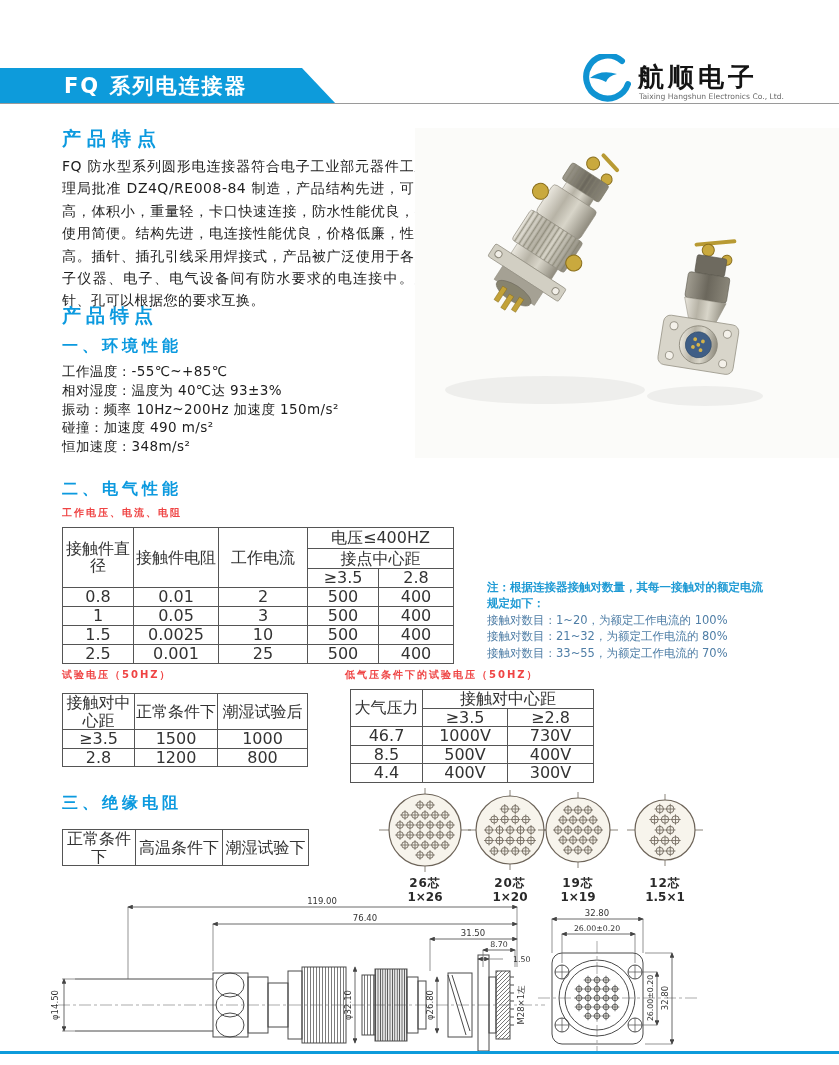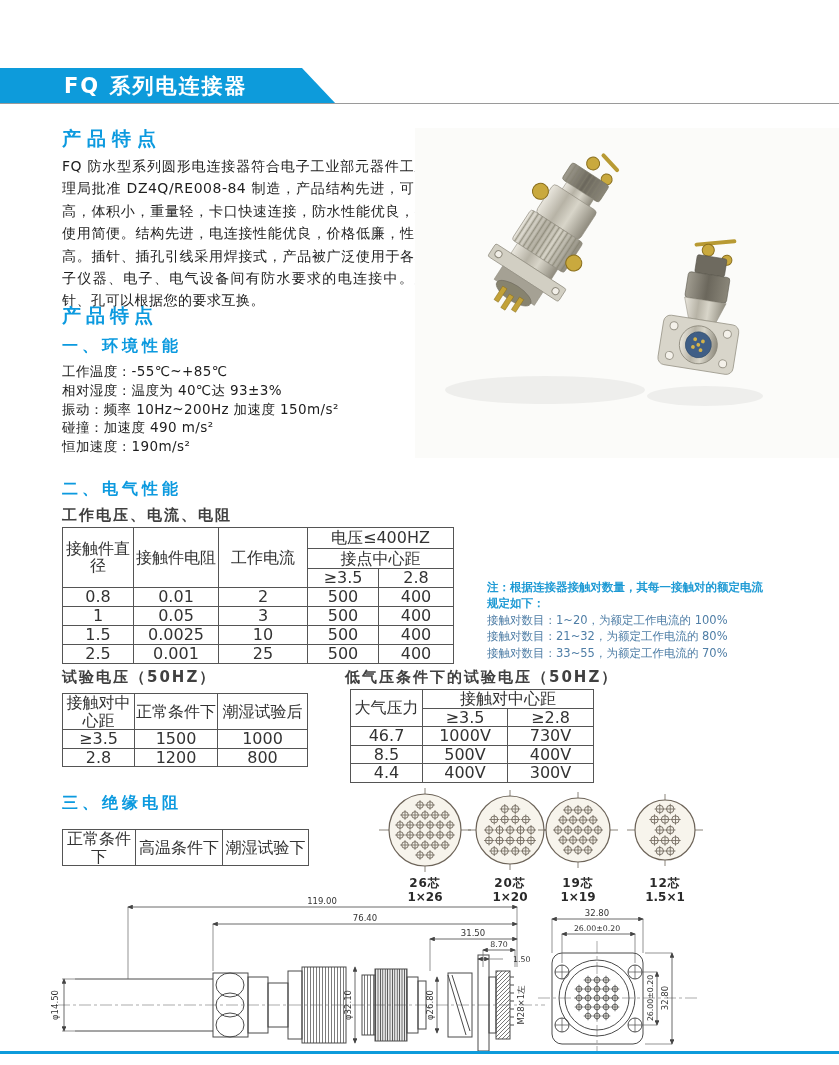--- a/index.html
+++ b/index.html
@@ -10,21 +10,21 @@
         clip-path:polygon(0 0,302px 0,336px 100%,0 100%);}
   .band-title{position:absolute;left:64px;top:0;height:36px;line-height:36px;color:#fff;
         font-size:21px;font-weight:bold;letter-spacing:2px;white-space:nowrap;}
   .hrule{position:absolute;left:0;top:103px;width:839px;height:1px;background:#9a9a9a;}
   .logo{position:absolute;left:576px;top:54px;width:250px;height:50px;}
   .logo-name{position:absolute;left:62px;top:6px;font-size:26px;font-weight:bold;color:#141414;letter-spacing:4px;white-space:nowrap;}
   .logo-sub{position:absolute;left:63px;top:38px;font-size:7.6px;color:#6b6b6b;white-space:nowrap;}
   
   .h-big{position:absolute;color:#0c9adf;font-weight:bold;font-size:19px;letter-spacing:6px;white-space:nowrap;}
   .h-mid{position:absolute;color:#0c9adf;font-weight:bold;font-size:16px;letter-spacing:4px;white-space:nowrap;}
-  .h-sub{position:absolute;color:#404040;font-weight:bold;font-size:15px;letter-spacing:2px;white-space:nowrap;}
+  .h-sub{position:absolute;color:#ef4444;font-weight:bold;font-size:10px;letter-spacing:2px;white-space:nowrap;}
   .features-body{position:absolute;left:62px;top:155px;width:382px;font-size:14px;line-height:22.4px;
         color:#1d1d1d;font-weight:500;letter-spacing:.5px;text-align:justify;}
   .env-list{position:absolute;left:62px;top:362px;width:400px;font-size:13.5px;line-height:18.8px;
         color:#1d1d1d;font-weight:500;letter-spacing:.4px;}
   
   table.tbl{position:absolute;border-collapse:collapse;table-layout:fixed;}
   table.tbl td{border:1px solid #555;text-align:center;vertical-align:middle;font-size:16px;
         color:#333;padding:0;line-height:1.1;}
   .note{position:absolute;left:487px;top:579px;width:350px;font-size:11.5px;line-height:16.4px;}
   .note-blue{color:#1e9ad4;font-weight:600;}
@@ -42,20 +42,28 @@
 </style>
 </head>
 <body>
 
 <div class="page">
 
   <div class="band">
     <span class="band-title">FQ 系列电连接器</span>
   </div>
   <div class="hrule"></div>
+  <div class="logo">
+    <svg width="58" height="50" viewBox="0 0 58 50">
+      <path d="M46 7 A21.5 21.5 0 1 0 52 30" fill="none" stroke="#0f93d2" stroke-width="6" stroke-linecap="round"></path>
+      <path d="M14 24 q11 -9 27 -4 q-9 2 -11 8 q-7 -4 -16 -4 z" fill="#0f93d2"></path>
+    </svg>
+    <div class="logo-name">航顺电子</div>
+    <div class="logo-sub">Taixing Hangshun Electronics Co., Ltd.</div>
+  </div>
 
   <div class="h-big" style="left:62px;top:126px;">产品特点</div>
   <div class="features-body">FQ 防水型系列圆形电连接器符合电子工业部元器件工业管理局批准 DZ4Q/RE008-84 制造，产品结构先进，可靠性高，体积小，重量轻，卡口快速连接，防水性能优良，操作使用简便。结构先进，电连接性能优良，价格低廉，性价比高。插针、插孔引线采用焊接式，产品被广泛使用于各种电子仪器、电子、电气设备间有防水要求的电连接中。产品针、孔可以根据您的要求互换。</div>
 
   <svg class="photos" width="424" height="330" viewBox="0 0 424 330">
     <defs>
       <linearGradient id="met" x1="0" y1="0" x2="1" y2="0">
         <stop offset="0" stop-color="#e9e6dd"></stop>
           <stop offset=".35" stop-color="#b7b3a6"></stop>
         <stop offset=".6" stop-color="#d8d5c9"></stop>
@@ -119,21 +127,21 @@
     </g>
   </svg>
 
   <div class="h-big" style="left:62px;top:303px;letter-spacing:5px;">产品特点</div>
   <div class="h-mid" style="left:62px;top:336px;">一、环境性能</div>
   <div class="env-list">
     <div>工作温度：-55℃~+85℃</div>
     <div>相对湿度：温度为 40℃达 93±3%</div>
     <div>振动：频率 10Hz~200Hz 加速度 150m/s²</div>
     <div>碰撞：加速度 490 m/s²</div>
-    <div>恒加速度：190m/s²</div>
+    <div>恒加速度：348m/s²</div>
   </div>
 
   <div class="h-mid" style="left:62px;top:479px;">二、电气性能</div>
   <div class="h-sub" style="left:62px;top:506px;">工作电压、电流、电阻</div>
 
   <table class="tbl" style="left:62px;top:527px;width:391px;">
     <colgroup>
         <col style="width:71px">
         <col style="width:85px">
         <col style="width:89px">

